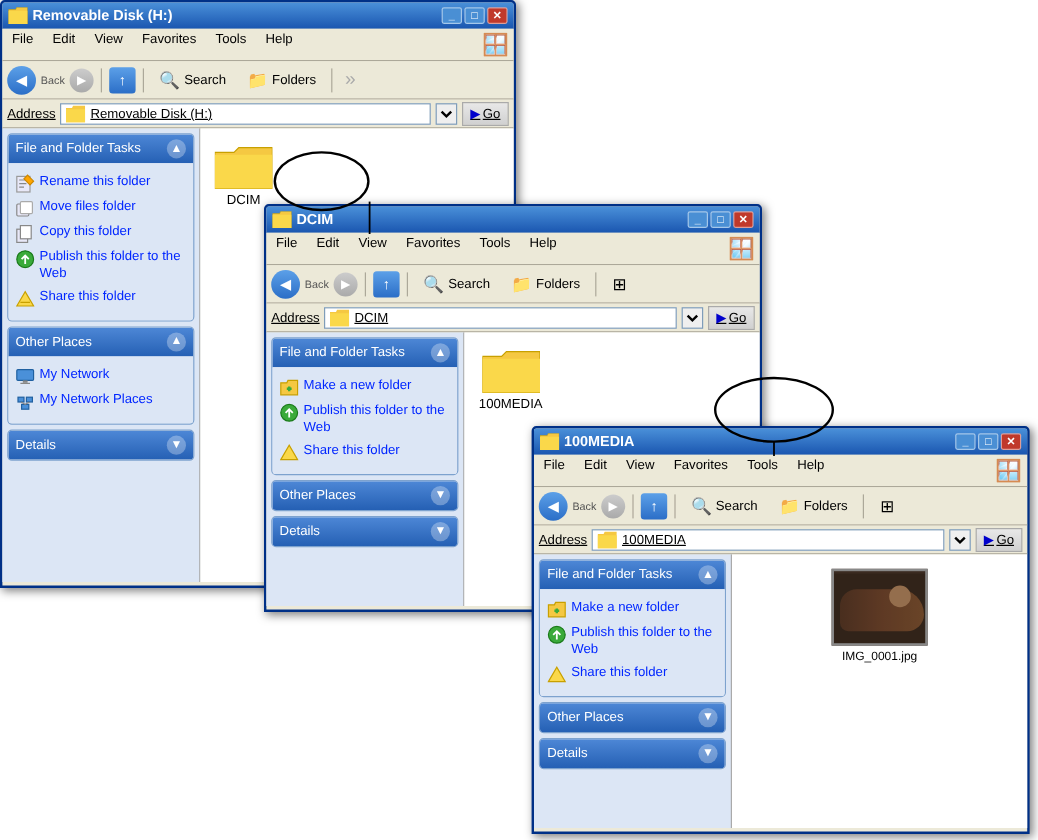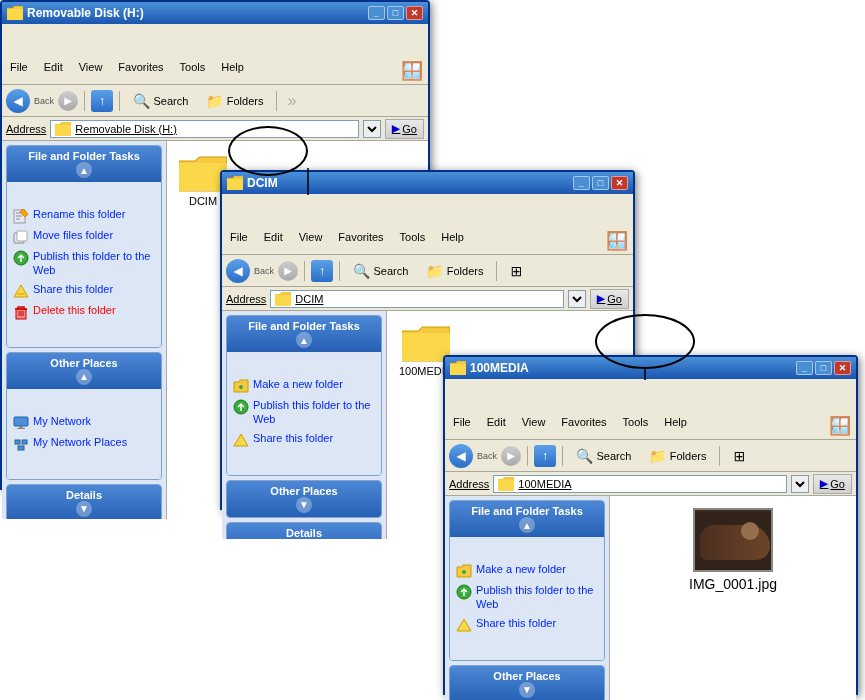--- a/index.html
+++ b/index.html
@@ -65,21 +65,20 @@
     .tb-close { background: #c0392b; }
 
     
     .menu-bar {
       background: #ece9d8;
       padding: 2px 4px;
       display: flex;
       gap: 8px;
       font-size: 11px;
       border-bottom: 1px solid #aca899;
-      margin-top: 34px;
     }
 
     .menu-item {
       padding: 1px 4px;
       cursor: pointer;
     }
 
     
     .toolbar {
       background: #ece9d8;
@@ -179,44 +178,43 @@
     .panel-section {
       margin: 4px;
       border: 1px solid #7da2ce;
       border-radius: 4px;
       overflow: hidden;
     }
 
     .panel-header {
       background: linear-gradient(to bottom, #4d87d6, #2560b4);
       color: white;
-      font-weight: bold;
+      font-weight: normal;
       font-size: 11px;
       padding: 4px 6px;
       display: flex;
       justify-content: space-between;
       align-items: center;
       cursor: pointer;
-      flex-direction: column;
     }
 
     .panel-header .collapse-btn {
       width: 16px;
       height: 16px;
       background: rgba(255,255,255,0.3);
       border-radius: 8px;
       display: flex;
       align-items: center;
       justify-content: center;
       font-size: 10px;
     }
 
     .panel-body {
       background: #dce6f5;
-      padding: 24px 4px;
+      padding: 7px 4px;
     }
 
     .task-item {
       display: flex;
       align-items: flex-start;
       gap: 4px;
       padding: 1px 2px;
       cursor: pointer;
       margin-bottom: 2px;
     }
@@ -353,39 +351,38 @@
           </div>
           <div class="task-item">
             <svg class="task-icon" viewBox="0 0 16 16">
                 <rect x="1" y="4" width="10" height="10" rx="1" fill="#e8e8f8" stroke="#888"></rect>
                 <rect x="4" y="2" width="10" height="10" rx="1" fill="#fff" stroke="#aaa"></rect>
               </svg>
             <span class="task-text">Move files folder</span>
           </div>
           <div class="task-item">
             <svg class="task-icon" viewBox="0 0 16 16">
+                <rect x="1" y="4" width="9" height="11" fill="#e8e8f8" stroke="#888"></rect>
+                <rect x="4" y="1" width="9" height="11" fill="#fff" stroke="#888"></rect>
+              </svg>
+            <span class="task-text">Copy this folder</span>
+          </div>
+          <div class="task-item">
+            <svg class="task-icon" viewBox="0 0 16 16">
                 <circle cx="8" cy="8" r="7" fill="#3aaa3a" stroke="#1a7a1a"></circle>
                 <path d="M5,8 L8,5 L11,8 M8,5 L8,12" stroke="white" stroke-width="1.5" fill="none"></path>
               </svg>
             <span class="task-text">Publish this folder to the Web</span>
           </div>
           <div class="task-item">
             <svg class="task-icon" viewBox="0 0 16 16">
                 <path d="M1,14 L8,2 L15,14 Z" fill="#fad84a" stroke="#c8a000"></path>
                 <path d="M4,11 L12,11" stroke="#c8a000"></path>
               </svg>
             <span class="task-text">Share this folder</span>
-          </div>
-          <div class="task-item">
-            <svg class="task-icon" viewBox="0 0 16 16">
-                <rect x="3" y="5" width="10" height="10" fill="#e88" stroke="#c00"></rect>
-                <path d="M5,5 L5,3 L11,3 L11,5 M2,5 L14,5" stroke="#c00" stroke-width="1.5" fill="none"></path>
-                <path d="M6,7 L6,12 M8,7 L8,12 M10,7 L10,12" stroke="#c00" stroke-width="1"></path>
-              </svg>
-            <span class="task-text" style="color:red;">Delete this folder</span>
           </div>
         </div>
       </div>
 
       <div class="panel-section">
         <div class="panel-header">
           <span>Other Places</span>
           <div class="collapse-btn">▲</div>
         </div>
         <div class="panel-body">
@@ -677,17 +674,17 @@
     </div>
     <div class="file-area">
       <div style="display:flex; flex-direction:column; align-items:center; gap:4px; cursor:pointer; padding:4px;">
 
         <div style="width:80px; height:64px; border:2px solid #888; overflow:hidden; position:relative; background:#3a2a20;">
 
           <div style="position:absolute; bottom:10px; left:5px; width:70px; height:35px; background:linear-gradient(to right, #5c3a28, #7a4a30, #8b5a35); border-radius:20px 30px 20px 10px;"></div>
           <div style="position:absolute; bottom:30px; right:12px; width:18px; height:18px; background:#c8956a; border-radius:50%;"></div>
           <div style="position:absolute; top:2px; left:0; right:0; bottom:0; background:rgba(30,20,10,0.3);"></div>
         </div>
-        <span style="font-size:14px; text-align:center;">IMG_0001.jpg</span>
+        <span style="font-size:10px; text-align:center;">IMG_0001.jpg</span>
       </div>
     </div>
   </div>
 </div>
 
 </body></html>

